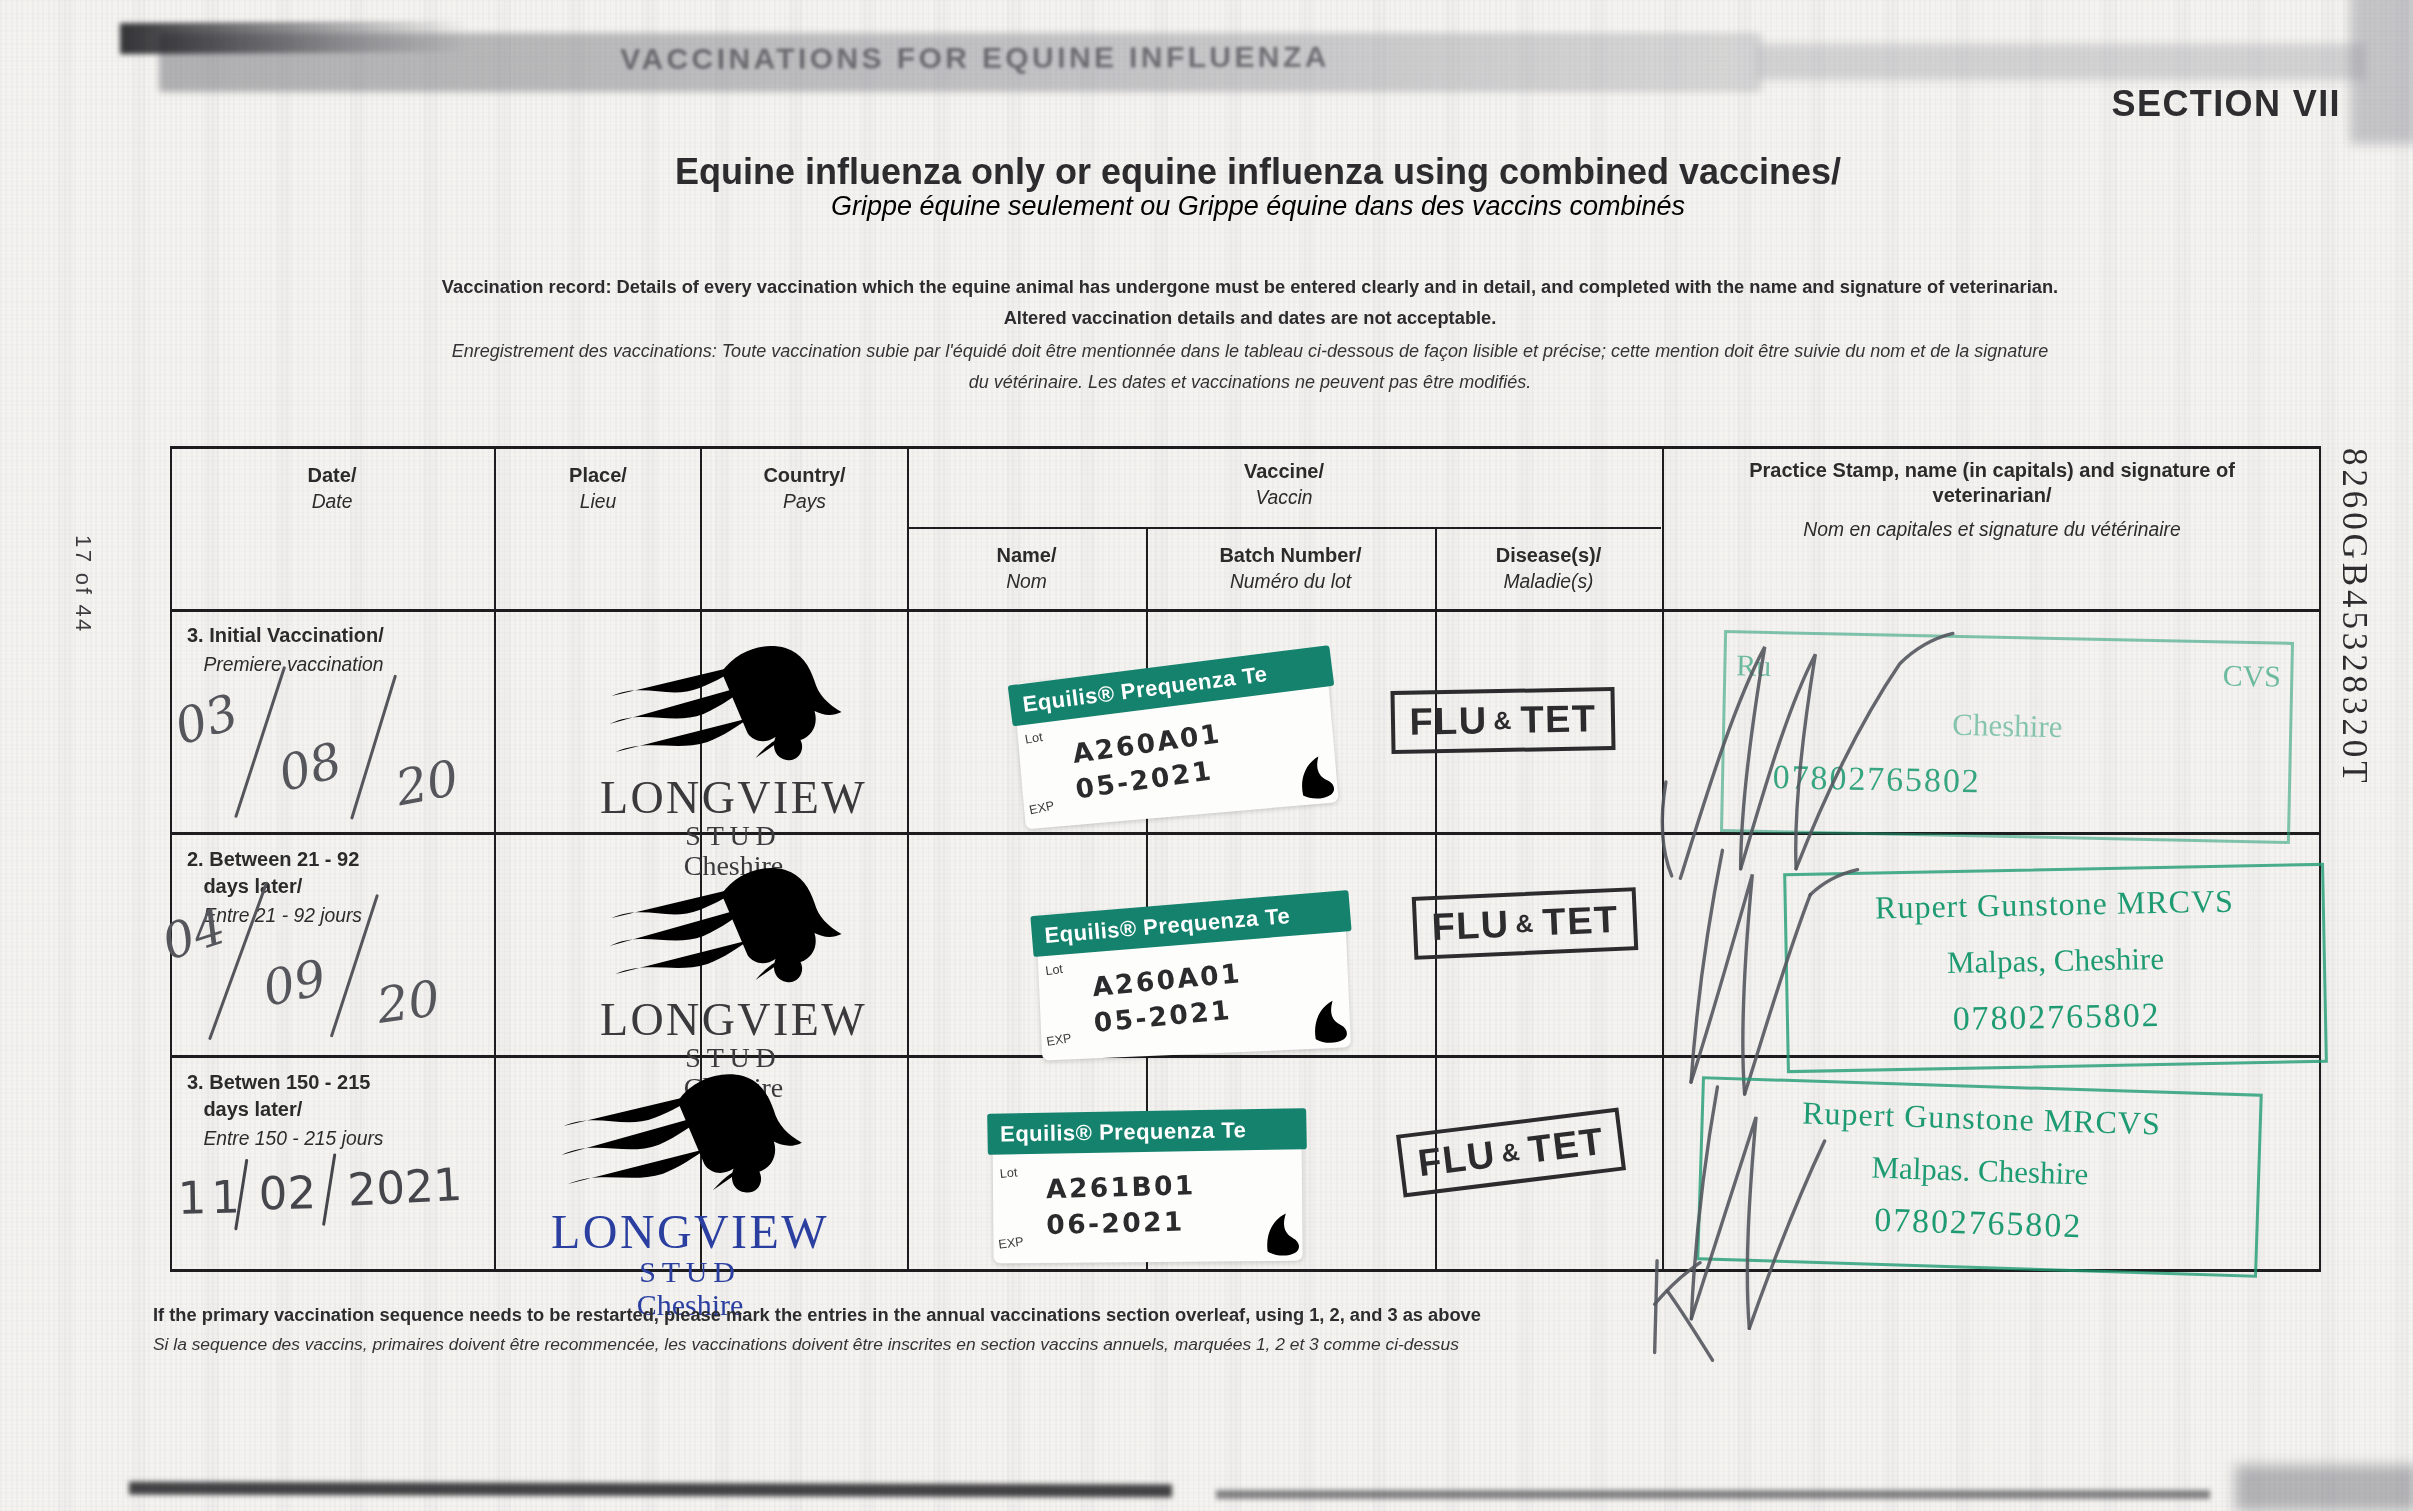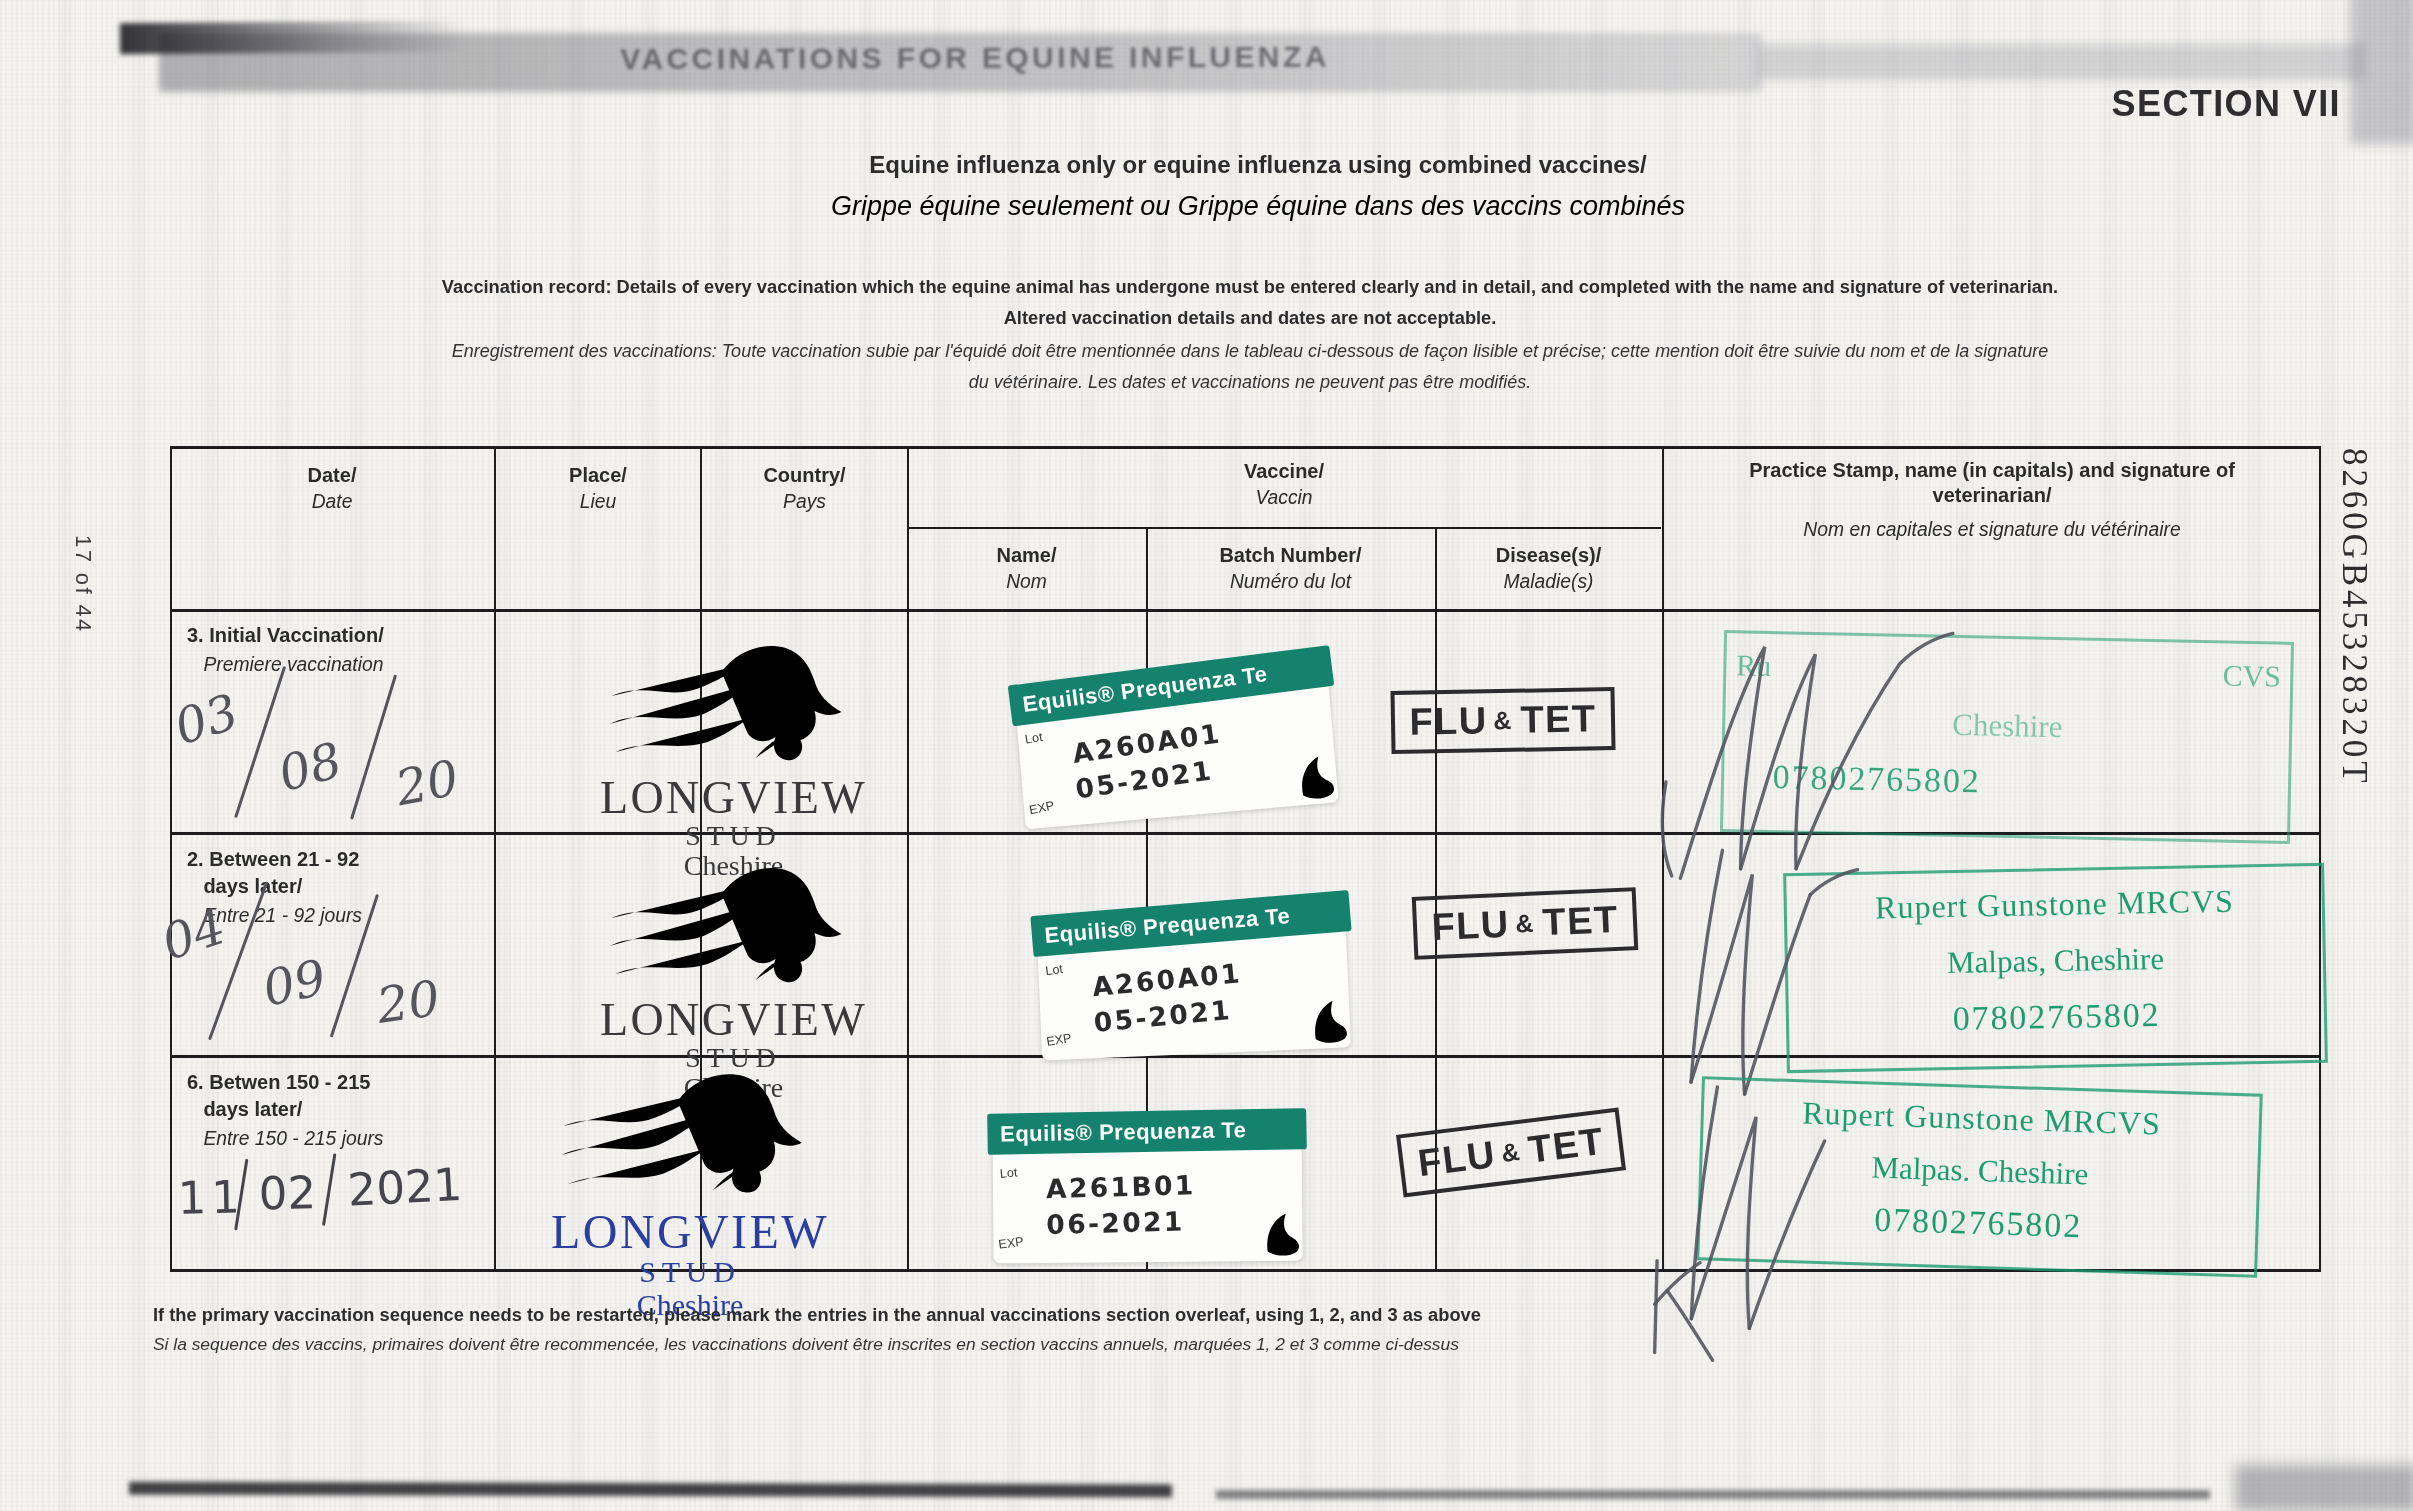--- a/index.html
+++ b/index.html
@@ -22,21 +22,21 @@
   .smudge-tl{left:120px;top:22px;width:348px;height:31px;
     background:linear-gradient(90deg,rgba(18,18,22,.85),rgba(90,90,96,.40) 68%,rgba(0,0,0,0));
     filter:blur(2.4px);transform:rotate(-.4deg);}
   .smudge-tr{left:2350px;top:-9.7px;width:68px;height:154px;background:rgba(140,140,148,.45);filter:blur(5.3px);}
   .smudge-b1{left:129px;top:1483px;width:1043px;height:12.6px;background:rgba(22,22,26,.80);filter:blur(2.4px);transform:rotate(.15deg);}
   .smudge-b2{left:1216px;top:1490px;width:994px;height:8.7px;background:rgba(40,40,46,.55);filter:blur(2.9px);}
   .smudge-b3{left:2235px;top:1465px;width:183px;height:46px;background:rgba(118,118,126,.5);filter:blur(6.3px);}
   
   .section-title{left:188px;top:83px;width:2153px;text-align:right;font-size:36px;font-weight:bold;
     letter-spacing:1.4px;color:#2e2e30;}
-  .title-en{left:179px;top:151px;width:2158px;text-align:center;font-size:24px;font-weight:bold;color:#2c2c2e;}
+  .title-en{left:179px;top:151px;width:2158px;text-align:center;font-size:36px;font-weight:bold;color:#2c2c2e;}
   .title-fr{left:179px;top:191px;width:2158px;text-align:center;font-size:27px;font-style:italic;color:#000000;}
   .instr{left:159px;width:2182px;text-align:center;}
   .instr-en{font-size:18.3px;font-weight:bold;color:#2c2c2e;}
   .instr-fr{font-size:18px;font-style:italic;color:#333336;}
   
   .grid-line{position:absolute;background:#1d1d1f;}
   .cell-hdr{position:absolute;text-align:center;}
   .cell-hdr .b{font-size:20px;font-weight:bold;display:block;}
   .cell-hdr .i{font-size:19.3px;font-style:italic;display:block;margin-top:3.9px;}
   .row-label{position:absolute;}
@@ -281,21 +281,21 @@
     <span class="l3">07802765802</span>
   </div>
   <svg class="sig" style="left:1650px;top:831px;" width="309" height="280" viewBox="0 0 640 580">
     <path d="M150,40 C118,200 95,380 85,520"></path>
     <path d="M85,520 C130,380 172,230 212,90 C196,260 186,420 196,545"></path>
     <path d="M196,545 C242,400 282,262 332,132"></path>
     <path d="M332,132 C360,105 395,88 430,80"></path>
   </svg>
 
   <div class="row-label" style="left:187px;top:1069px;width:319px;">
-    <span class="b">6. Betwen 150 - 215</span>
+    <span class="b">3. Betwen 150 - 215</span>
     <span class="b ind">days later/</span>
     <span class="i">Entre 150 - 215 jours</span>
   </div>
   <div class="hw hw3" style="left:178px;top:1158px;width:309px;height:97px;transform:rotate(-1deg);font-size:45px;">
     <span style="left:0;top:10.6px;letter-spacing:4.8px;">11</span>
     <span class="hw-slash" style="left:62px;top:-1px;height:72px;transform:rotate(10deg)"></span>
     <span style="left:81px;top:7.7px;">02</span>
     <span class="hw-slash" style="left:150px;top:-4.8px;height:73px;transform:rotate(10deg)"></span>
     <span style="left:170px;top:3.9px;transform:rotate(-2deg)">2021</span>
   </div>

